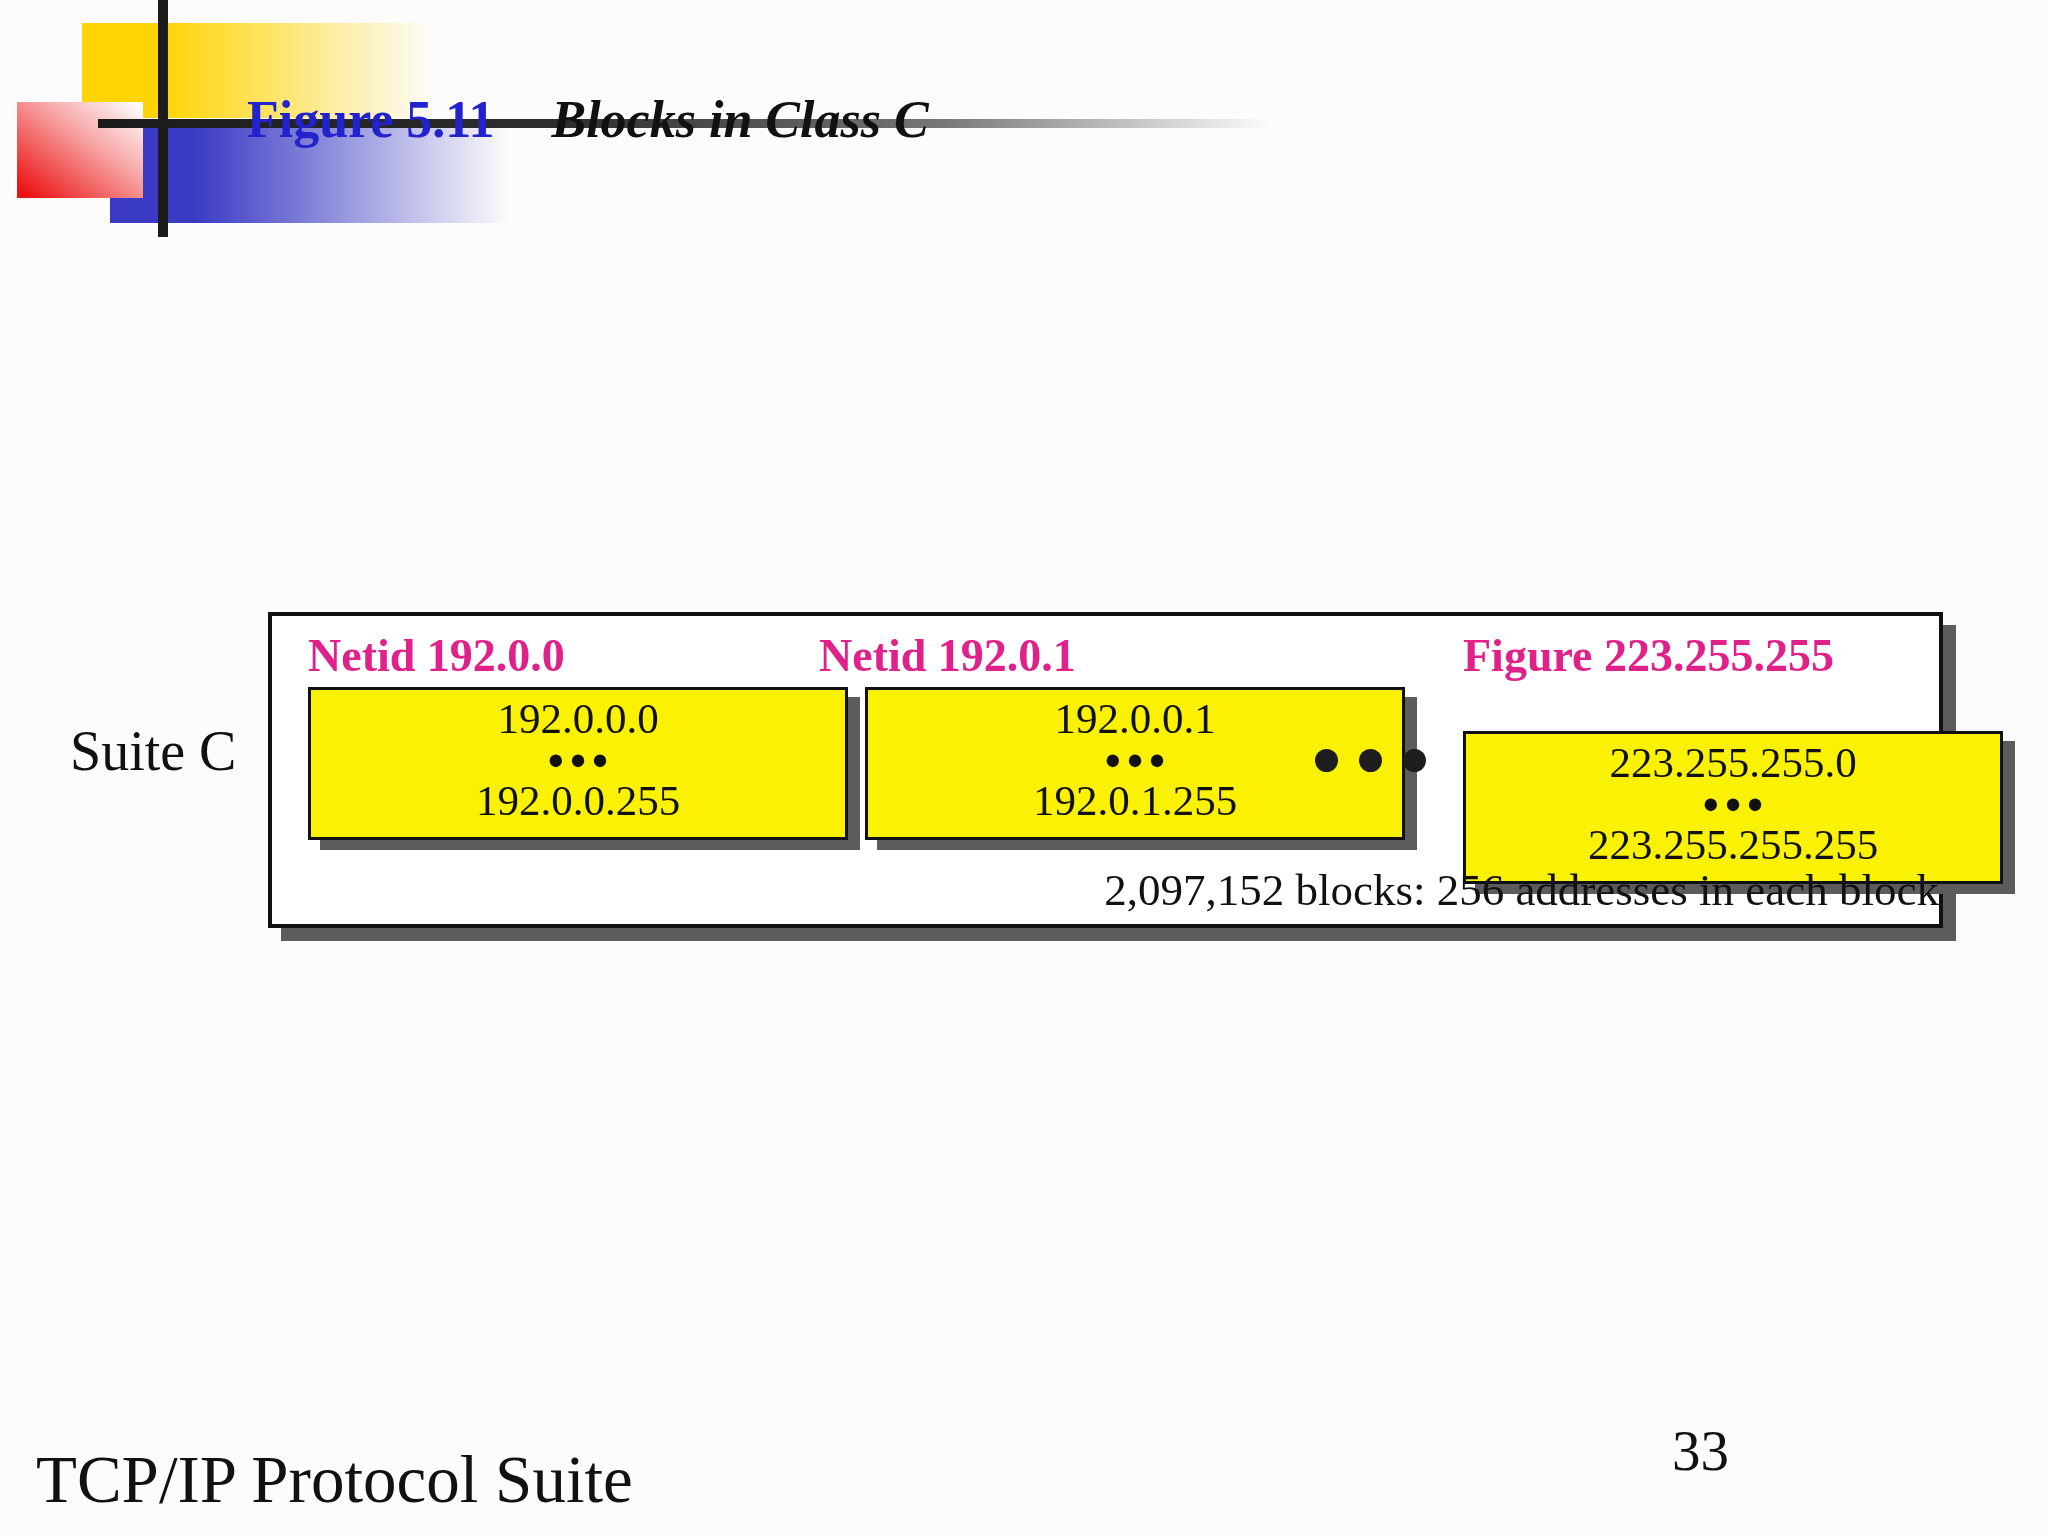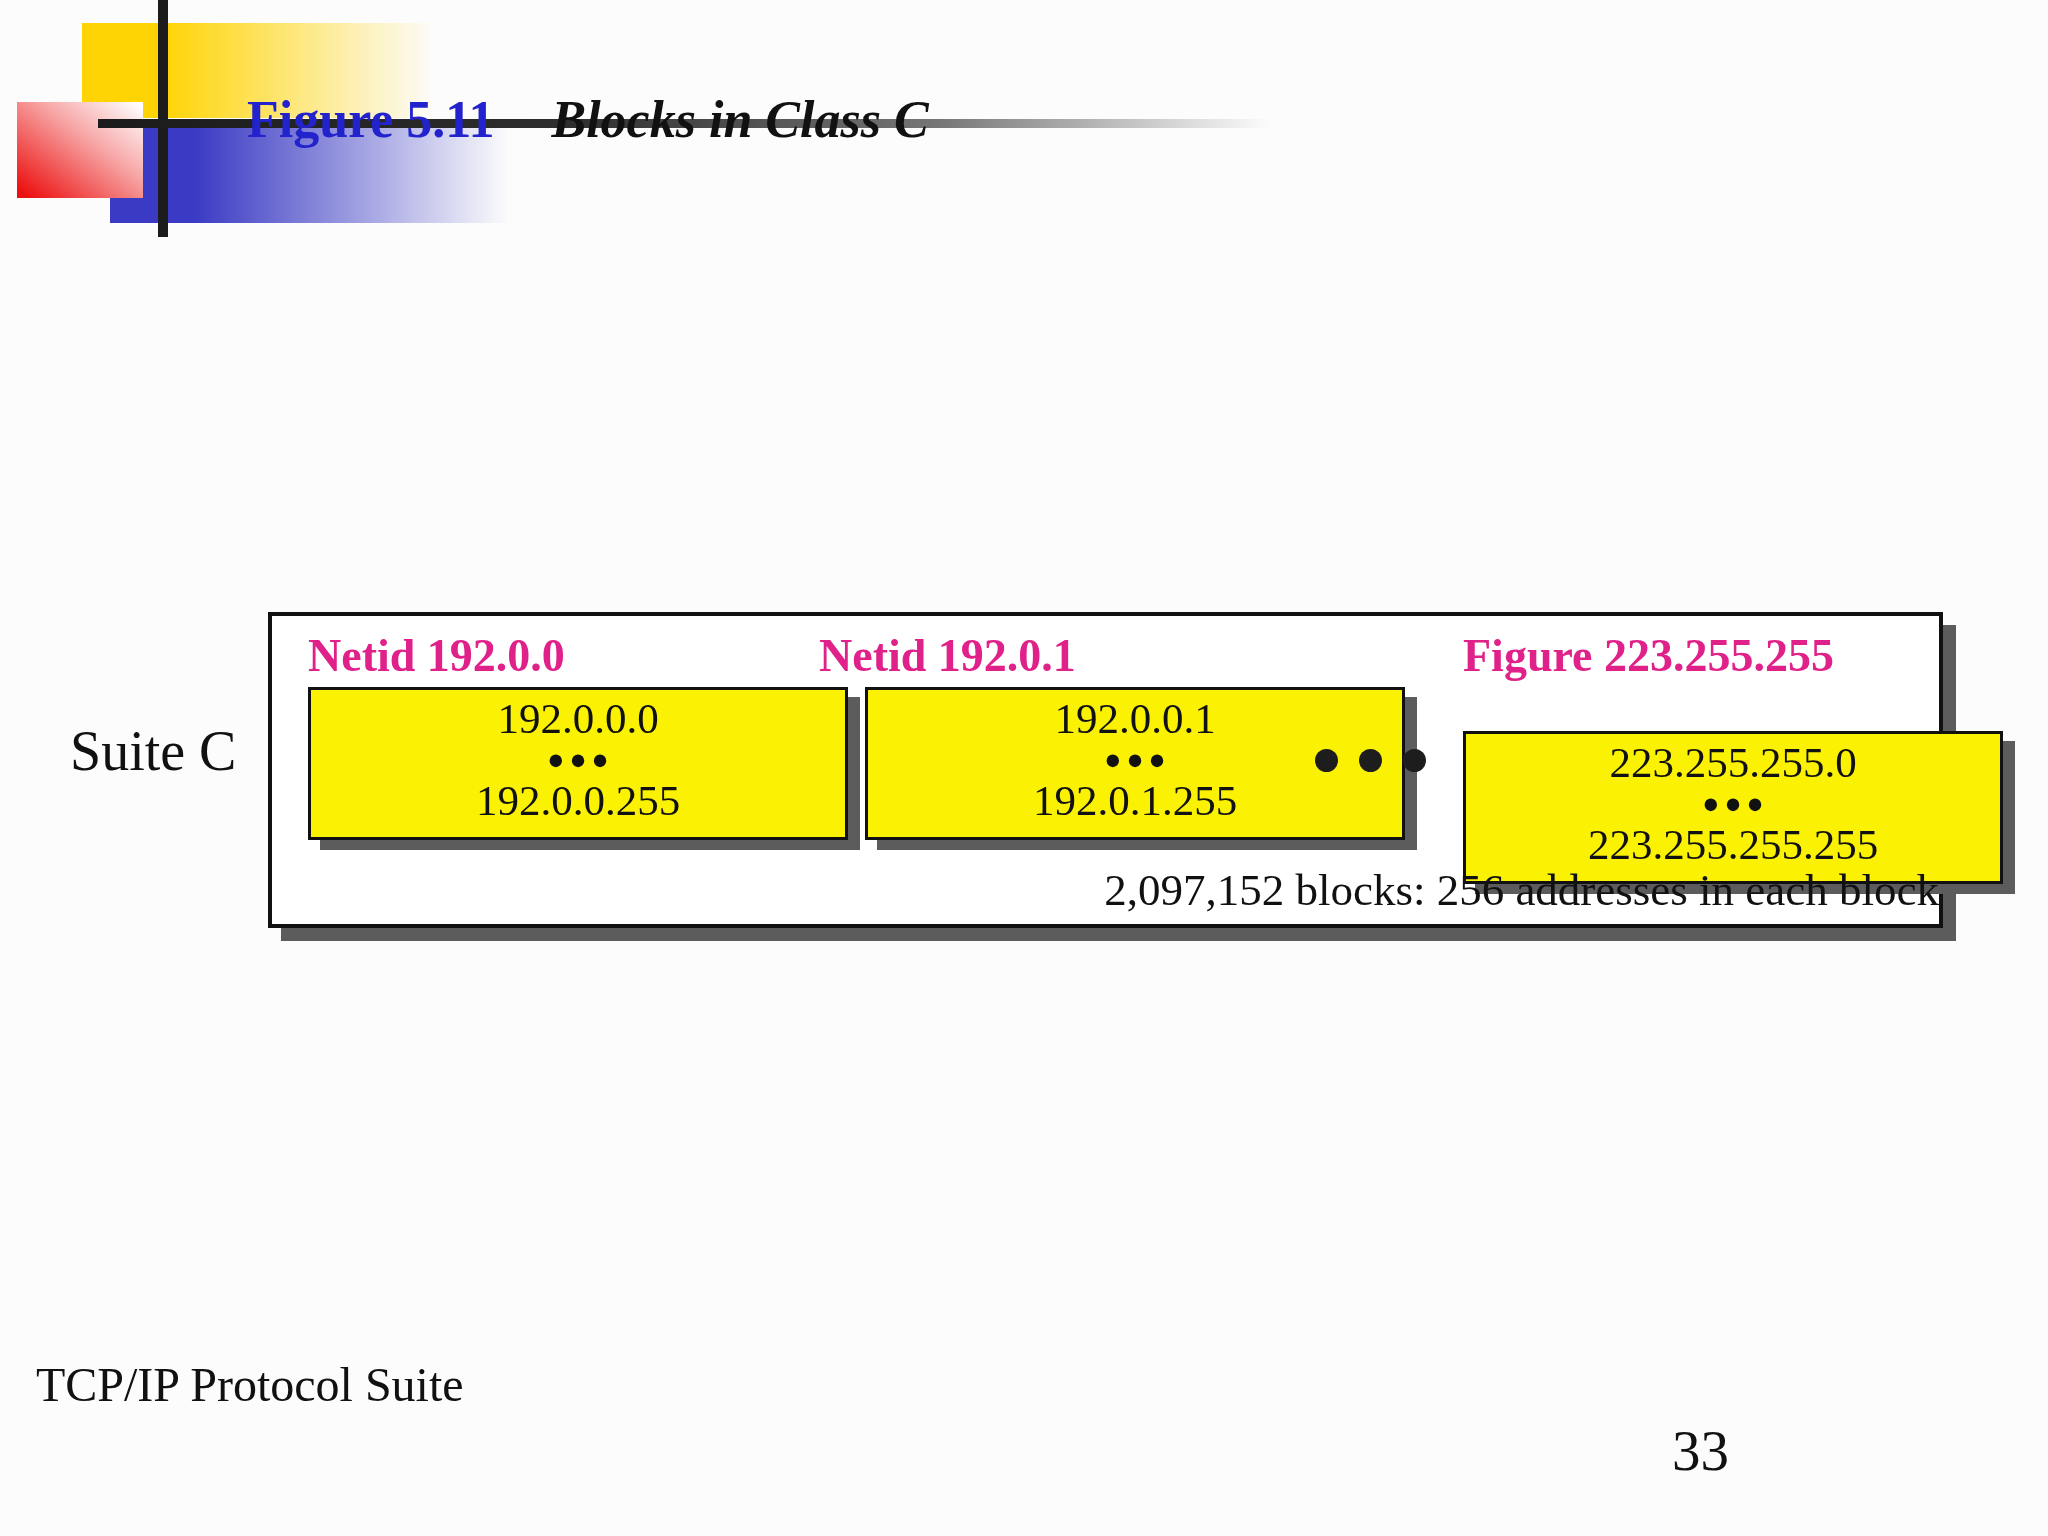--- a/index.html
+++ b/index.html
@@ -39,21 +39,21 @@
     display:flex;flex-direction:column;align-items:center;padding-top:7px;}
   .block1{left:308px;} .block2{left:819px;margin-left:46px;} .block3{left:1463px;margin-top:44px;}
   .ip{font-size:43px;line-height:1;white-space:nowrap;}
   .block-dots{font-size:46px;font-weight:bold;line-height:0.55;letter-spacing:6px;
     margin:8px 0 6px 0;text-indent:6px;}
   .caption{left:272px;top:866px;width:1667px;text-align:right;font-size:45px;line-height:1.1;}
   .sep-dots{left:1315px;top:749px;display:flex;gap:21px;}
   .sep-dot{width:23px;height:23px;border-radius:50%;background:#1d1d1d;}
 
   
-  .footer-left{left:36px;top:1360px;font-size:48px;line-height:1.05;white-space:nowrap;}
+  .footer-left{left:36px;top:1444px;font-size:67px;line-height:1.05;white-space:nowrap;}
   .footer-page{left:1672px;top:1421px;font-size:57px;line-height:1.05;}
 </style>
 </head>
 <body>
 
 <div class="abs deco-yellow"></div>
 <div class="abs deco-blue"></div>
 <div class="abs deco-red"></div>
 <div class="abs deco-vline"></div>
 <div class="abs deco-hline"></div>

